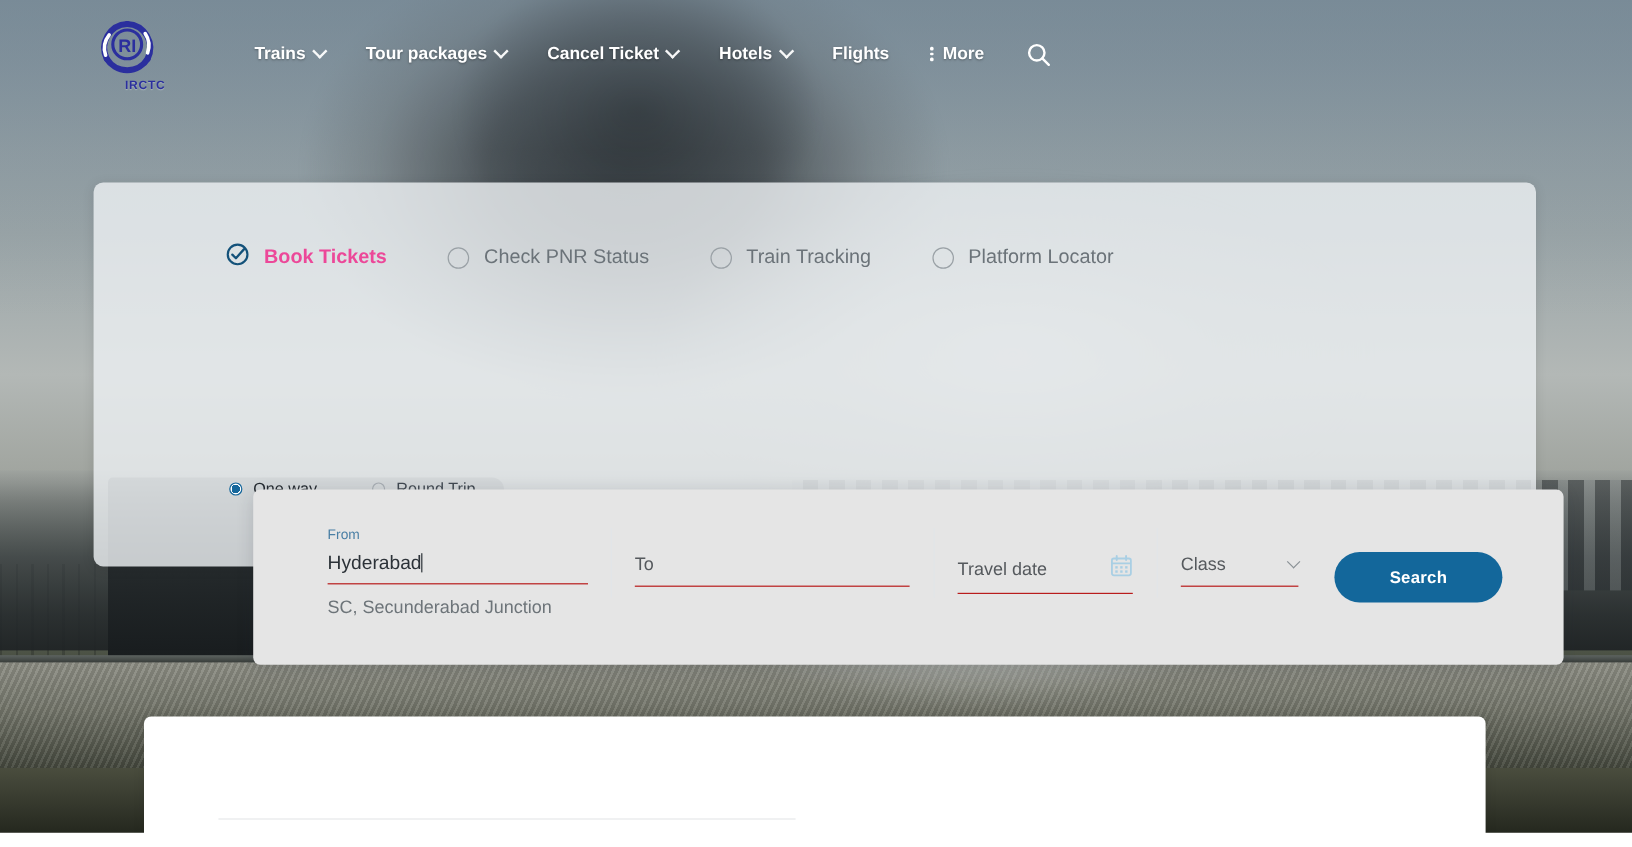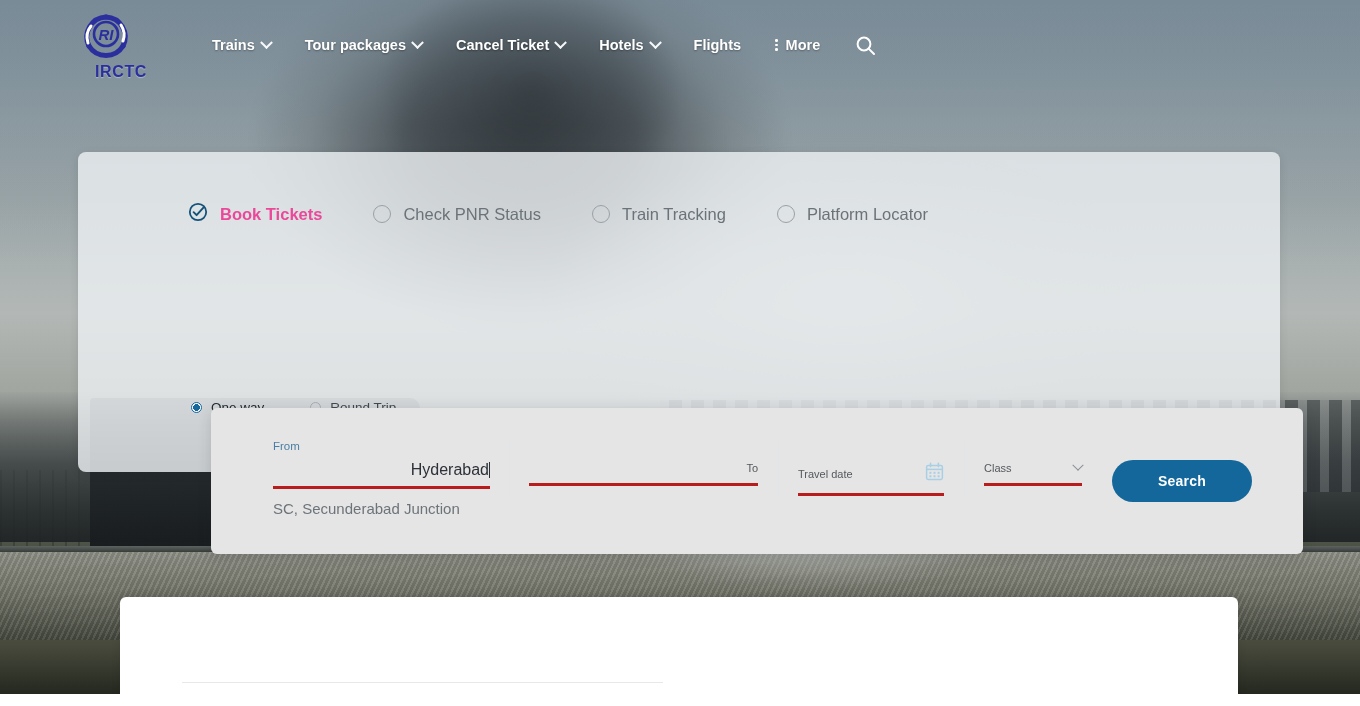--- a/index.html
+++ b/index.html
@@ -89,22 +89,22 @@
     background: linear-gradient(180deg, rgba(118,134,146,.55) 0%, rgba(120,132,140,.18) 18%, rgba(120,128,132,0) 38%);
   }
 
   
   #topnav{
     position:absolute; left:0; top:0; width:1360px; height:90px;
     display:flex; align-items:center; z-index:30;
   }
   .logo-wrap{ position:absolute; left:68px; top:8px; width:76px; height:74px;
     display:flex; flex-direction:column; align-items:center; justify-content:center; }
-  .logo-mark{ width:58px; height:52px; position:relative;font-style:italic; }
-  .logo-text{ font-size:16px; font-weight:bold; color:#2b2f9e; letter-spacing:.6px; margin-top:1px;
+  .logo-mark{ width:58px; height:52px; position:relative; }
+  .logo-text{ font-size:10px; font-weight:bold; color:#2b2f9e; letter-spacing:.6px; margin-top:1px;
     text-shadow:0 1px 1px rgba(255,255,255,.35);margin-left:30px; }
 
   .nav-items{ position:absolute; left:205px; top:0; height:90px; display:flex; align-items:center; gap:0; }
   .nav-item{
     display:flex; align-items:center; gap:7px;
     color:#ffffff; font-size:14.5px; font-weight:600;
     padding:0 17px; cursor:pointer; white-space:nowrap;
     text-shadow:0 1px 2px rgba(0,0,0,.35);
   }
   .nav-item:first-child{ padding-left:7px; }
@@ -141,22 +141,22 @@
   
   #formcard{
     position:absolute; left:133px; top:256px; width:1092px; height:146px;
     background:#e5e5e5; border-radius:6px;
     box-shadow: 0 3px 14px rgba(30,40,50,.16);
     z-index:25;
   }
   .fld{ position:absolute; }
   .fld .cap{ font-size:11.5px; color:#4a7fa5; margin-bottom:9px; }
   .fld .val{ font-size:16px; color:#2c3238; }
-  .fld .ph{ font-size:11px; color:#55595d; }
-  .uline{ border-bottom:3px solid #b91c1c;text-align:right; }
+  .fld .ph{ font-size:15px; color:#55595d; }
+  .uline{ border-bottom:1px solid #b91c1c; }
   .hint{ font-size:15px; color:#6d7479; margin-top:11px; }
   .vdiv{ position:absolute; top:32px; width:1px; height:58px; background:#e2e5e8; }
 
   .caret-g{ display:inline-block; width:8px; height:8px; border-right:1.6px solid #8a9196;
     border-bottom:1.6px solid #8a9196; transform:rotate(45deg) translate(-2px,-2px); }
 
   #search-btn{
     position:absolute; left:901px; top:52px; width:140px; height:42px;
     background:#13679b; border:none; border-radius:21px; color:#fff;
     font-family:"Liberation Sans", sans-serif; font-size:14px; font-weight:bold;

